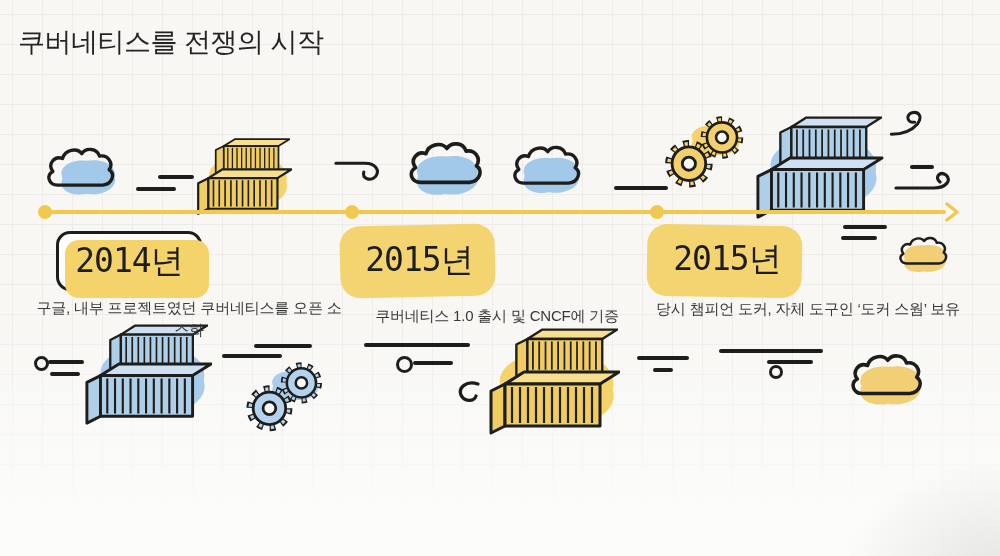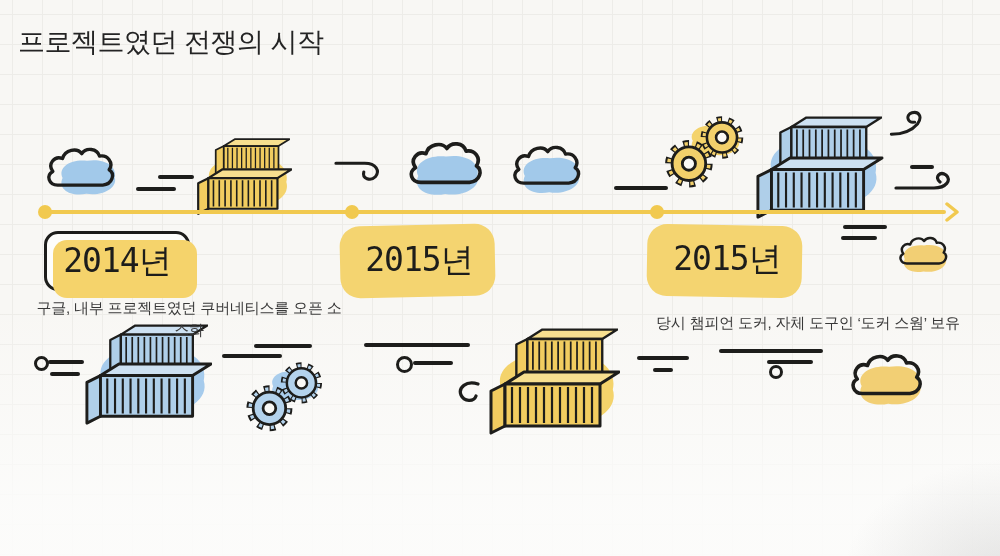--- a/index.html
+++ b/index.html
@@ -40,21 +40,21 @@
   }
   .year-box::before { content:""; position:absolute; border-radius:14px; z-index:-1; }
   .yb-shadow::before { inset:-2px; transform:translate(8px,8px); background:#f5d36b; }
   .yb-ring::before  { inset:-8px -6px -10px -9px; background:#f4d470; border-radius:20px; transform:rotate(-1.2deg); }
   .yb-ring2::before { inset:-7px -5px -11px -10px; background:#f4d470; border-radius:20px; transform:rotate(1deg); }
   
   .desc { position:absolute; z-index:2; font-size:15px; line-height:1.47;
     color:#383838; letter-spacing:-0.2px; word-break:normal;text-align:center; }
   .desc-1 { left:30px;  top:297px; width:318px; }
   .desc-2 { left:347px; top:305px; width:300px; }
-  .desc-3 { left:652px; top:312px; width:312px; }
+  .desc-3 { left:652px; top:298px; width:312px; }
   
   .deco { position:absolute; z-index:1; overflow:visible; }
   .dash { position:absolute; height:3.5px; background:#1d1d1b; border-radius:2px; z-index:1; }
   .ring { position:absolute; border:3.2px solid #1d1d1b; border-radius:50%; z-index:1; background:transparent; }
   .defs { position:absolute; width:0; height:0; }
 </style>
 </head>
 <body>
 
 <svg class="defs" aria-hidden="true">
@@ -88,21 +88,21 @@
     </symbol>
     <symbol id="sym-curl-s" viewBox="0 0 26 24">
       <path d="M22 4 C10 0 2 8 5 15 C8 22 18 22 20 16" fill="none" stroke="var(--ink,#1d1d1b)" stroke-width="3.2" stroke-linecap="round"></path>
     </symbol>
   </defs>
 </svg>
 
 <div class="slide">
   <div class="fade"></div>
 
-  <h1 class="title">프로젝트였던 전쟁의 시작</h1>
+  <h1 class="title">쿠버네티스를 전쟁의 시작</h1>
 
   <svg class="deco" style="left:44px;top:144px;--hl:#a2c9ea" width="78" height="60" viewBox="0 0 78 60">
     <use href="#sym-blob" x="10" y="12" width="66" height="44"></use>
     <use href="#sym-cloud" x="0" y="0" width="74" height="50"></use>
   </svg>
 
   <div class="dash" style="left:158px;top:175px;width:36px"></div>
   <div class="dash" style="left:136px;top:187px;width:40px"></div>
 
   <svg class="deco" style="left:194px;top:138px;--face:#f1cc60;--face-top:#f7df8f;--hl:#f4d36b" width="102" height="80" viewBox="0 0 102 80">
@@ -157,25 +157,26 @@
   </svg>
 
   <div class="tl-line"></div>
   <div class="tl-dot" style="left:38px"></div>
   <div class="tl-dot" style="left:345px"></div>
   <div class="tl-dot" style="left:650px"></div>
   <svg class="tl-arrow" width="16" height="20" viewBox="0 0 16 20">
     <path d="M3 2 L13 10 L3 18" fill="none" stroke="#f1c94f" stroke-width="3.5" stroke-linecap="round" stroke-linejoin="round"></path>
   </svg>
 
-  <div class="year-box yb-shadow" style="left:44px;top:231px">2014년</div>
+  <div class="year-box yb-shadow" style="left:56px;top:231px">2014년</div>
   <div class="year-box yb-ring" style="left:346px;top:230px">2015년</div>
   <div class="year-box yb-ring2" style="left:654px;top:229px">2015년</div>
 
   <p class="desc desc-1">구글, 내부 프로젝트였던 쿠버네티스를 오픈 소스화</p>
+  <p class="desc desc-2">쿠버네티스 1.0 출시 및 CNCF에 기증</p>
   <p class="desc desc-3">당시 챔피언 도커, 자체 도구인 ‘도커 스웜’ 보유</p>
 
   <div class="ring" style="left:34px;top:356px;width:15px;height:15px"></div>
   <div class="dash" style="left:48px;top:360px;width:36px"></div>
   <div class="dash" style="left:50px;top:372px;width:30px"></div>
 
   <svg class="deco" style="left:80px;top:322px;--face:#afcfe9;--face-top:#cde1f2;--hl:#a6cbec" width="138" height="106" viewBox="0 0 138 106">
     <use href="#sym-blob" x="6" y="18" width="128" height="84"></use>
     <use href="#sym-container" x="28" y="2" width="100" height="50"></use>
     <use href="#sym-container" x="4" y="40" width="128" height="64"></use>

